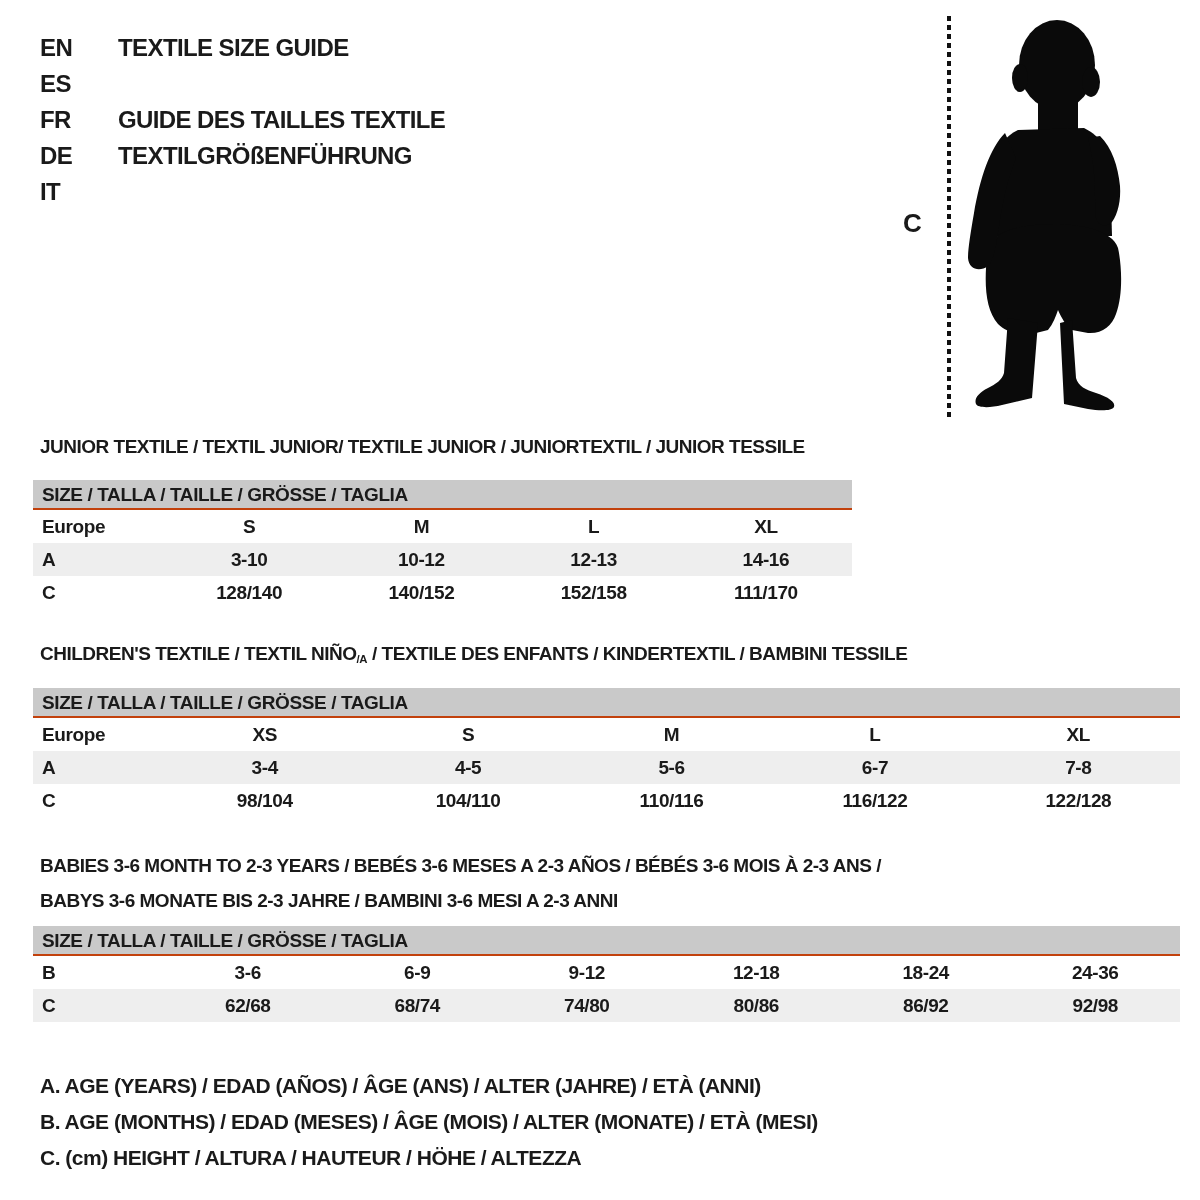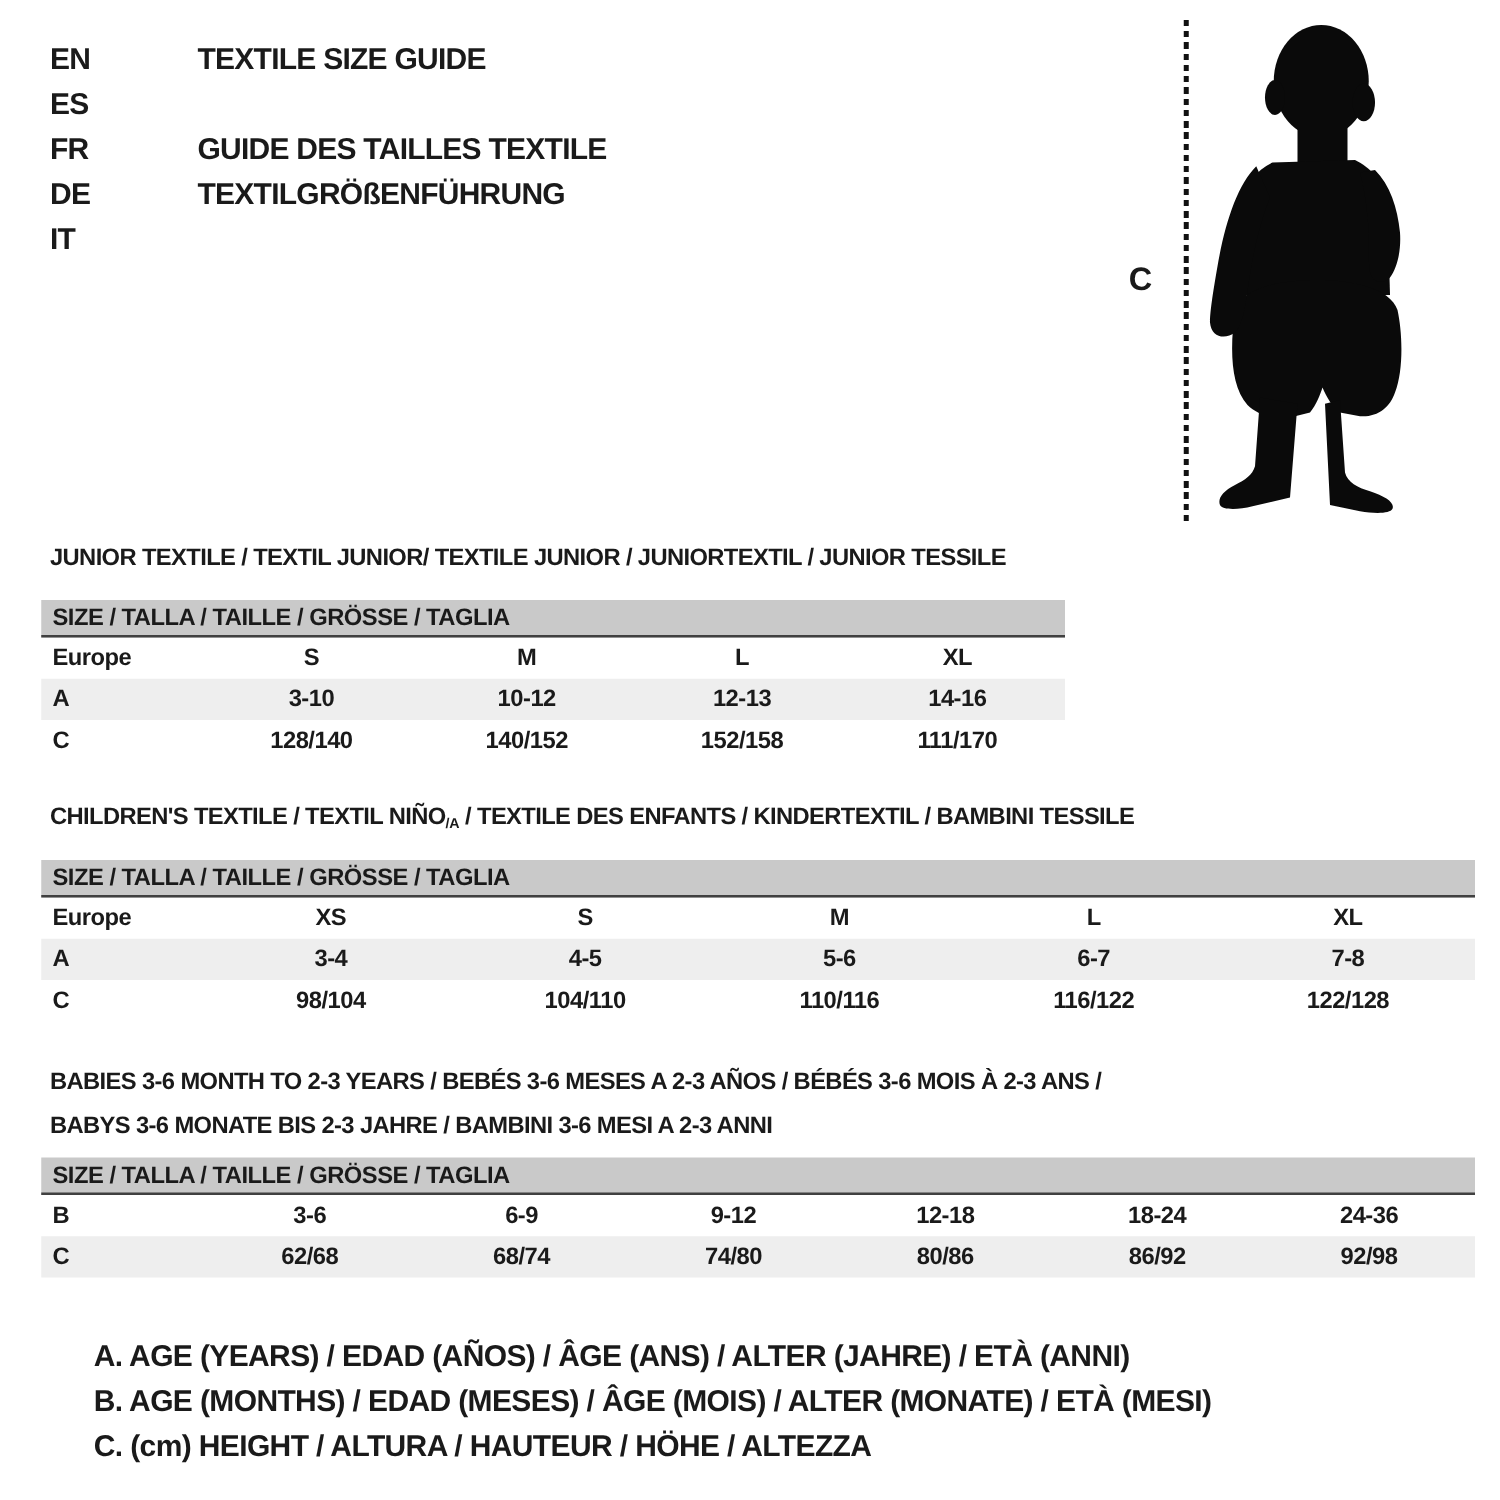--- a/index.html
+++ b/index.html
@@ -2,44 +2,44 @@
 <html><head>
 <meta charset="utf-8">
 <style>
   html,body{margin:0;padding:0;background:#fff;}
   .page{position:relative;width:1200px;height:1200px;background:#ffffff;
         font-family:"Liberation Sans",sans-serif;font-weight:700;color:#1a1a1a;
         overflow:hidden;letter-spacing:-0.4px;}
 
   
   .lang-block{position:absolute;left:40px;top:30px;font-size:24px;line-height:36px;letter-spacing:-0.6px;}
-  .lang-row{display:flex;gap:40px;}
+  .lang-row{display:flex;}
   .lang-code{width:78px;}
 
   
   .measure-line{position:absolute;left:947px;top:16px;width:4px;height:402px;
       background:repeating-linear-gradient(to bottom,#111 0 5px,transparent 5px 9px);}
   .measure-label{position:absolute;left:903px;top:208px;font-size:26px;}
   .toddler{position:absolute;left:960px;top:18px;}
 
   
   .sec-title{position:absolute;left:40px;font-size:19px;letter-spacing:-0.5px;white-space:nowrap;}
   .sub{font-size:0.6em;vertical-align:-0.3em;letter-spacing:-0.3px;}
 
   
   .table{position:absolute;left:33px;font-size:19px;}
   .thead{height:30px;line-height:30px;padding-left:9px;background:#c9c9c9;
-         border-bottom:2px solid #404040;box-sizing:border-box;}
+         border-bottom:2px solid #c2410c;box-sizing:border-box;}
   .trow{display:flex;height:33px;line-height:33px;}
   .alt{background:#eeeeee;}
   .tlabel{width:130px;padding-left:9px;box-sizing:border-box;}
   .tcell{flex:1;text-align:center;}
 
   
-  .footnotes{position:absolute;left:40px;top:1068px;font-size:24px;line-height:36px;letter-spacing:-0.5px;margin-left:35px;}
+  .footnotes{position:absolute;left:40px;top:1068px;font-size:21px;line-height:36px;letter-spacing:-0.5px;}
 </style>
 </head>
 <body>
 
 <div class="page">
 
   <div class="lang-block">
     <div class="lang-row">
       <span class="lang-code">EN</span>
       <span class="lang-title">TEXTILE SIZE GUIDE</span>

